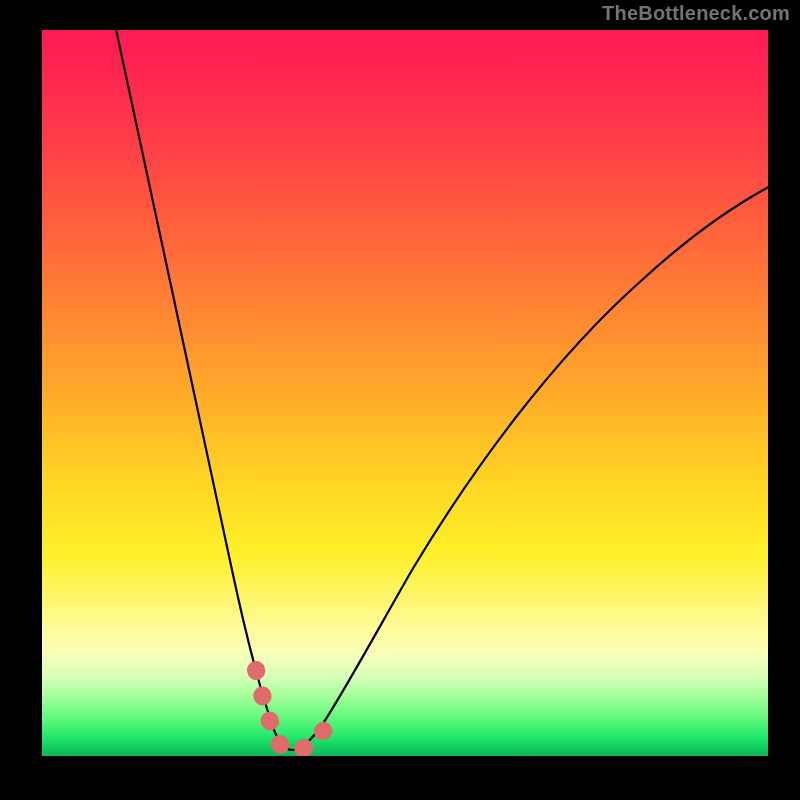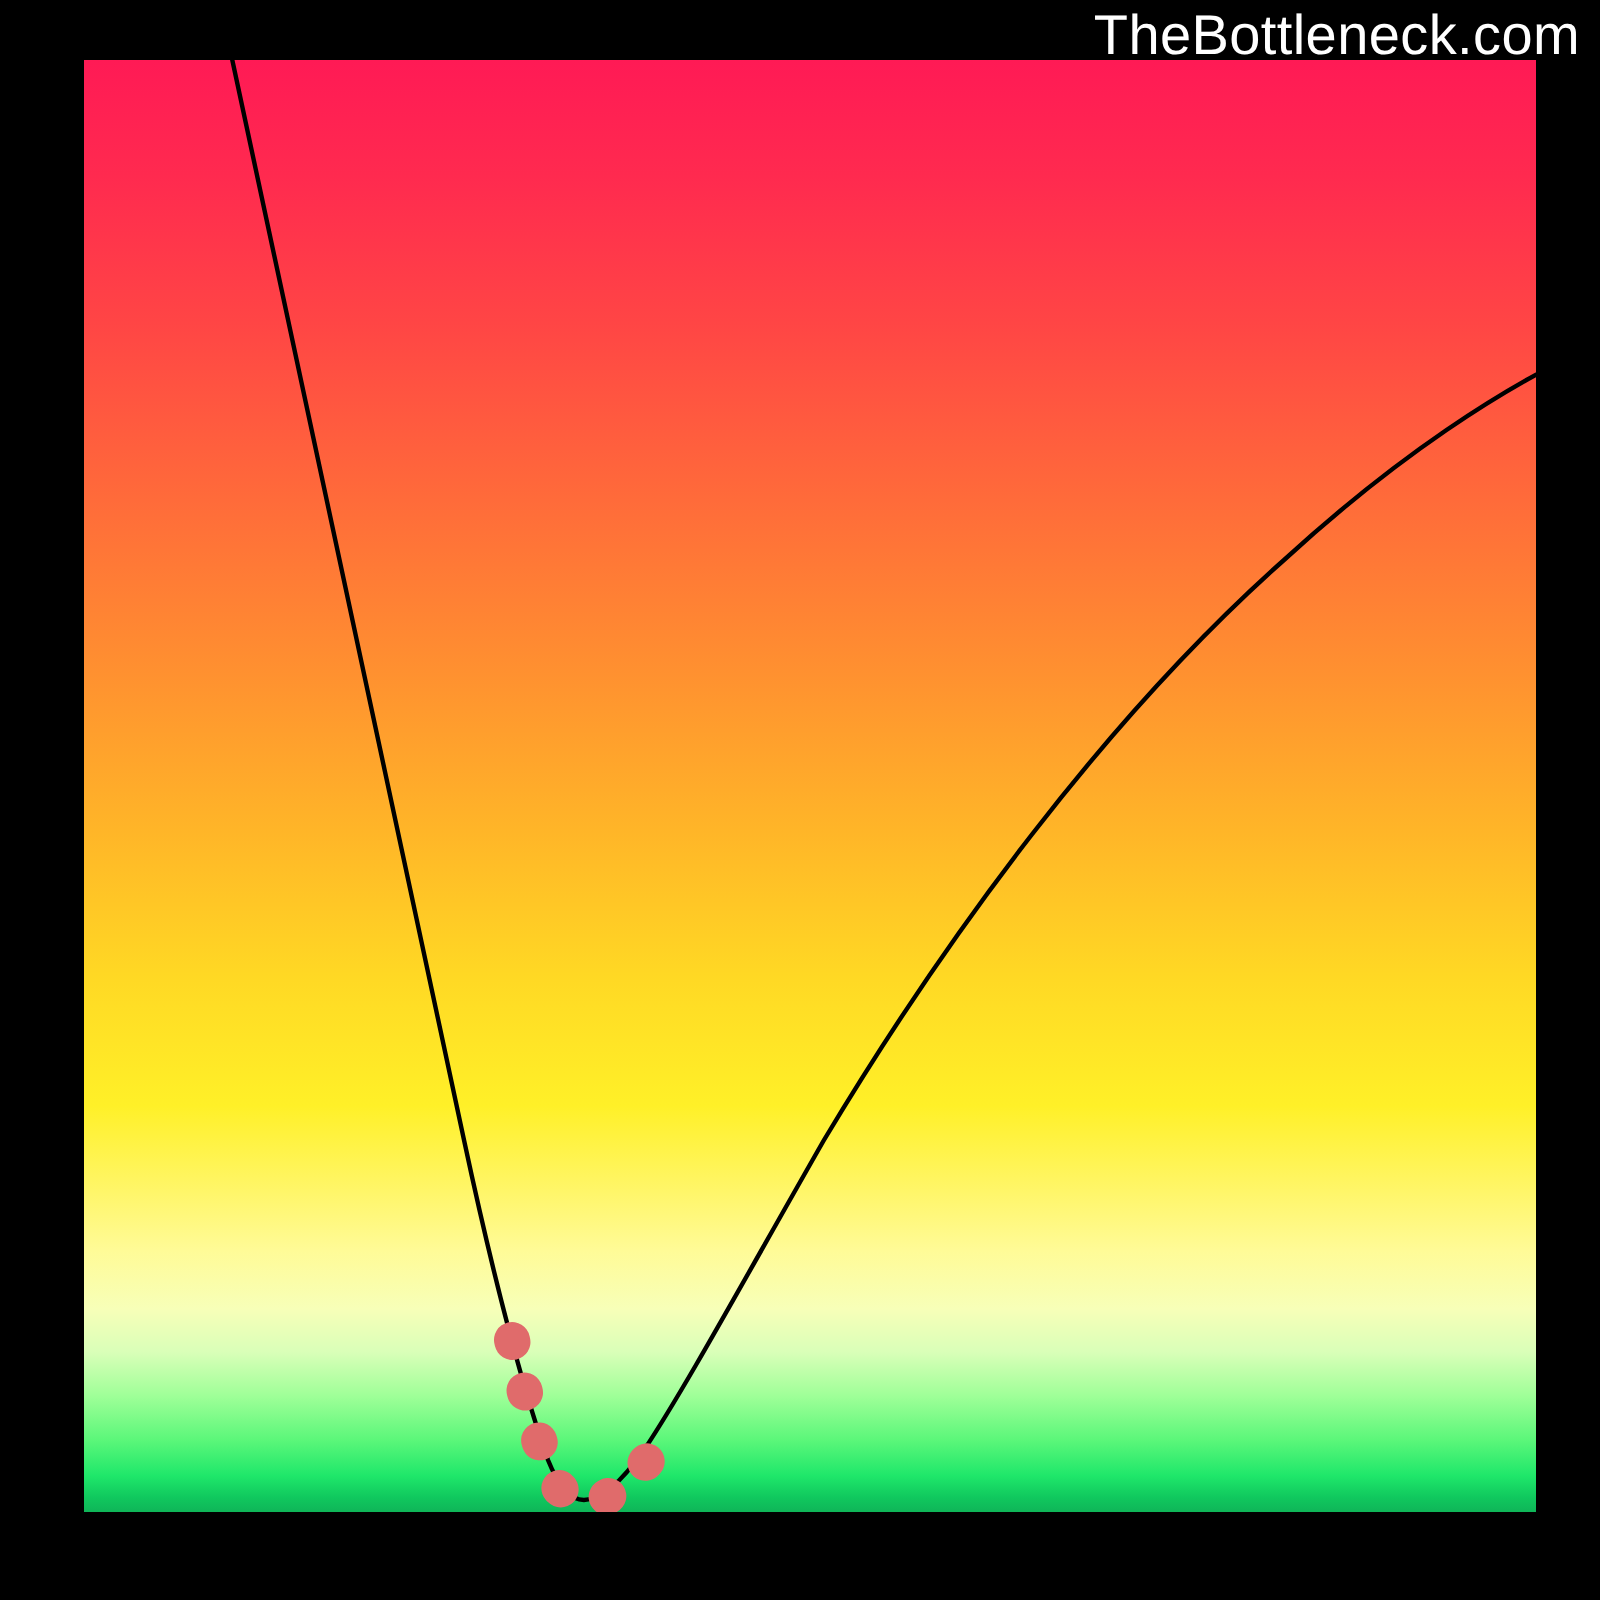--- a/index.html
+++ b/index.html
@@ -65,23 +65,23 @@
     stroke: #e06b6b;
     stroke-width: 18;
     stroke-linecap: round;
     stroke-dasharray: 1 25;
   }
   .watermark {
     position: absolute;
     top: 2px;
     right: 10px;
     font-family: Arial, Helvetica, sans-serif;
-    font-size: 28px;
-    font-weight: 400;
-    color: #ffffff;
+    font-size: 20px;
+    font-weight: 700;
+    color: #737373;
     letter-spacing: 0.2px;
     user-select: none;
   }
 </style>
 </head>
 <body>
 
 <div class="frame">
 
   <div class="plot-area">

